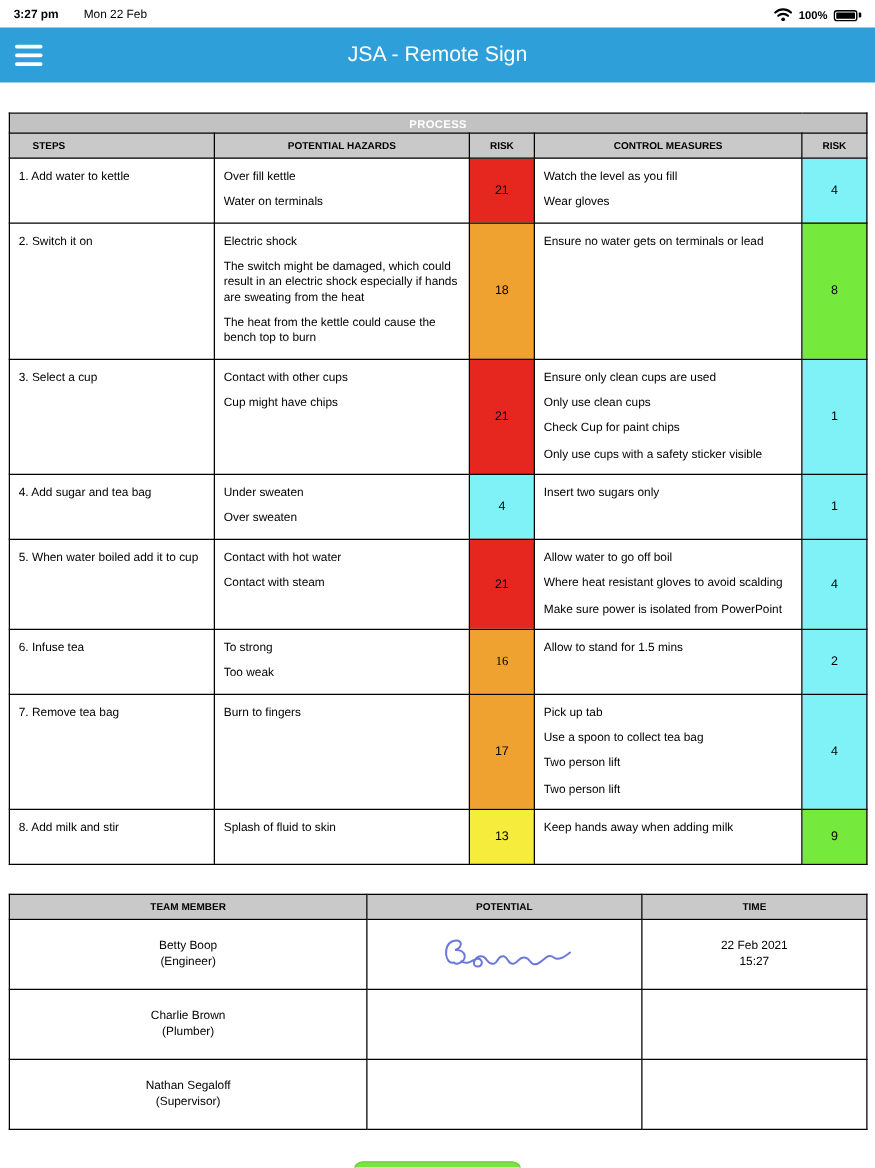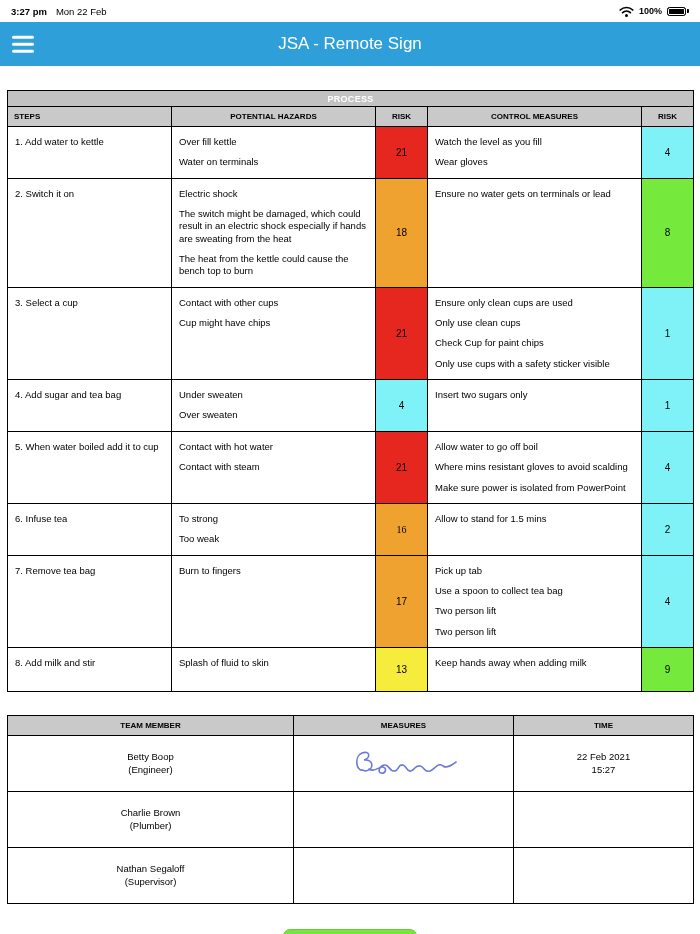--- a/index.html
+++ b/index.html
@@ -2,23 +2,23 @@
 <html><head>
 <meta charset="utf-8">
 <style>
   * { margin:0; padding:0; box-sizing:border-box; }
   html,body { width:700px; height:934px; overflow:hidden; background:#fff;
               font-family:"Liberation Sans", sans-serif; color:#000; }
 
   
   .status-bar { height:22px; display:flex; justify-content:space-between;
                 align-items:center; padding:0 11px; font-size:9.5px; }
-  .sb-left { display:flex; align-items:flex-start; gap:9px; }
+  .sb-left { display:flex; align-items:flex-start; gap:20px; }
   .sb-time { font-weight:bold; }
-  .sb-right { display:flex; align-items:center; gap:5px; }
+  .sb-right { display:flex; align-items:flex-end; gap:5px; }
   .sb-batt-pct { font-size:9px; font-weight:bold; }
   .batt { display:inline-flex; align-items:center; }
   .batt-body { width:19px; height:9px; border:1px solid #000; border-radius:2.5px;
                background:#000; box-shadow:inset 0 0 0 1px #fff; }
   .batt-nub { width:2px; height:4px; background:#000; border-radius:0 1px 1px 0; margin-left:1px; }
 
   
   .app-header { height:44px; background:#2E9FD9; position:relative;
                 display:flex; align-items:center; justify-content:center; }
   .app-title { color:#fff; font-size:17px; font-weight:normal; }
@@ -27,21 +27,21 @@
   .menu-btn .bar { height:3.5px; background:#fff; border-radius:2px; margin:3.5px 0; width:22px; }
 
   
   .content { padding:24px 7px 0 7px; }
   table.grid { border-collapse:collapse; table-layout:fixed; width:686px; }
   table.grid th, table.grid td { border:1px solid #000; }
   .section-th { background:#C2C2C2; color:#fff; font-size:9px; font-weight:bold;
                 height:16px; text-align:center; letter-spacing:.3px; }
   .col-th { background:#C9C9C9; color:#000; font-size:8px; font-weight:bold;
             height:20px; text-align:center; }
-  .steps-th { text-align:left; padding-left:6px; }
+  .steps-th { text-align:left; padding-left:18px; }
 
   td.text-cell { vertical-align:top; padding:9px 7px; font-size:9.5px; line-height:1.3;
                  background:#fff; }
   .para { margin-bottom:8px; }
   .para:last-child { margin-bottom:0; }
   .line { line-height:1.45; }
 
   td.risk-cell { text-align:center; vertical-align:middle; font-size:10px; padding:16px; }
 
   .team-table { margin-top:23px; }
@@ -179,21 +179,21 @@
     <td class="text-cell step-cell">
             <div class="para">5. When water boiled add it to cup</div>
           </td>
     <td class="text-cell hazards-cell">
             <div class="para">Contact with hot water</div>
             <div class="para">Contact with steam</div>
           </td>
     <td class="risk-cell risk-initial" style="background: rgb(229, 39, 31);">21</td>
     <td class="text-cell measures-cell">
             <div class="para">Allow water to go off boil</div>
-            <div class="para">Where mins resistant gloves to avoid scalding</div>
+            <div class="para">Where heat resistant gloves to avoid scalding</div>
             <div class="para">Make sure power is isolated from PowerPoint</div>
           </td>
     <td class="risk-cell risk-residual" style="background: rgb(127, 242, 248);">4</td>
   </tr>
 
   <tr>
     <td class="text-cell step-cell">
             <div class="para">6. Infuse tea</div>
           </td>
     <td class="text-cell hazards-cell">
@@ -242,21 +242,21 @@
 
   <table class="grid team-table">
     <colgroup>
       <col style="width:286px">
         <col style="width:220px">
         <col style="width:180px">
     </colgroup>
     <thead>
       <tr>
         <th class="col-th">TEAM MEMBER</th>
-        <th class="col-th">MEASURES</th>
+        <th class="col-th">POTENTIAL</th>
         <th class="col-th">TIME</th>
       </tr>
     </thead>
     <tbody id="team-body">
   <tr>
     <td class="team-cell member-cell">
             <div class="line">Betty Boop</div>
             <div class="line">(Engineer)</div>
           </td>
     <td class="team-cell signature-cell">

